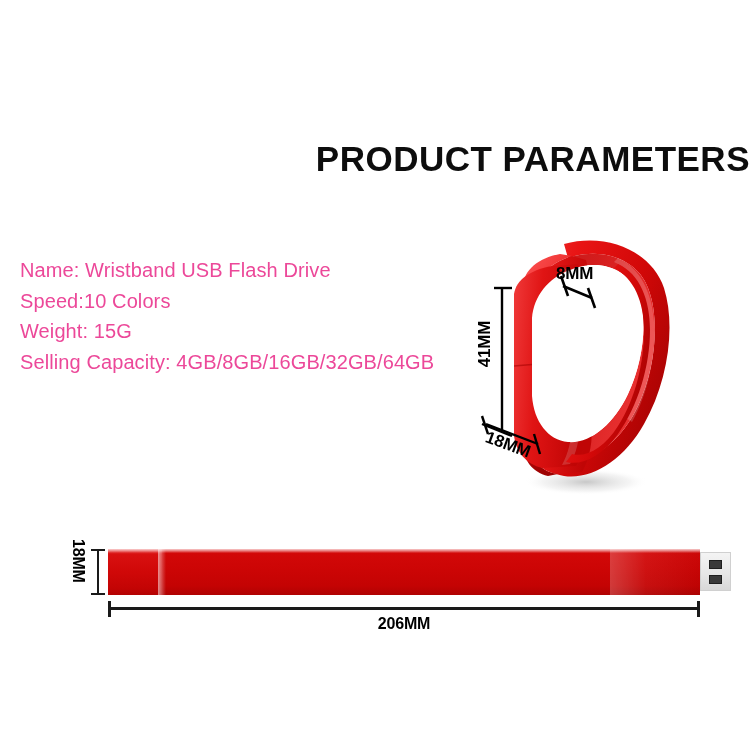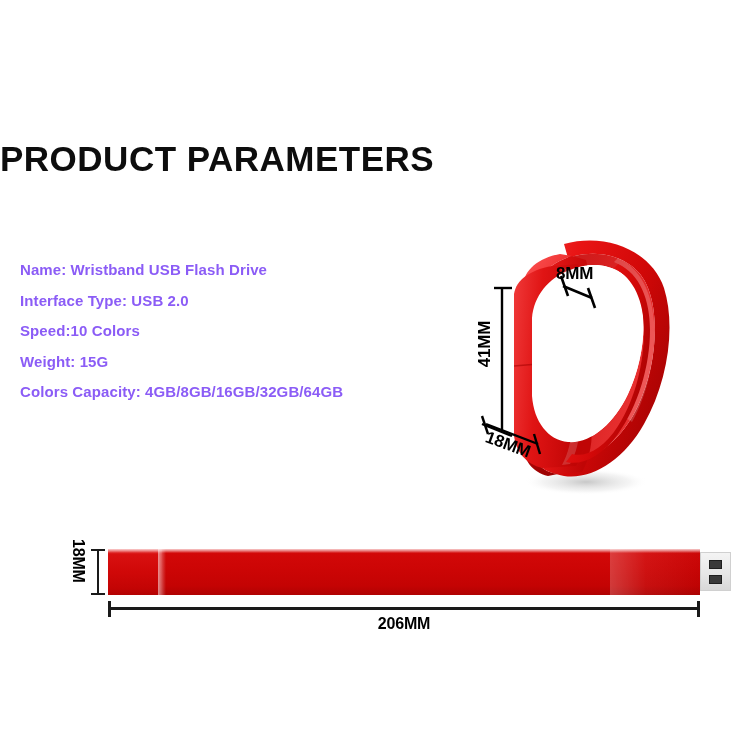--- a/index.html
+++ b/index.html
@@ -17,40 +17,40 @@
     background: #ffffff;
     overflow: hidden;
   }
 
   
   #page-title {
     position: absolute;
     left: 0;
     top: 138px;
     width: 750px;
-    text-align: left;
+    text-align: right;
     font-size: 35px;
     font-weight: bold;
     letter-spacing: 0.5px;
     color: #0d0d0d;
     line-height: 42px;
     white-space: nowrap;
   }
 
   
   #spec-list {
     position: absolute;
     left: 20px;
     top: 255px;
     width: 430px;
   }
   .spec-line {
-    font-size: 15px;
-    font-weight: bold;
-    color: #8b5cf6;
+    font-size: 20px;
+    font-weight: normal;
+    color: #ec4899;
     line-height: 30.6px;
     white-space: nowrap;
     letter-spacing: 0.1px;
   }
 
   
   #wristband-photo {
     position: absolute;
     left: 468px;
     top: 214px;
@@ -226,24 +226,23 @@
 </style>
 </head>
 <body>
 
 <div id="page">
 
   <div id="page-title">PRODUCT PARAMETERS</div>
 
   <div id="spec-list">
     <div class="spec-line">Name: Wristband USB Flash Drive</div>
-    <div class="spec-line">Interface Type: USB 2.0</div>
     <div class="spec-line">Speed:10 Colors</div>
     <div class="spec-line">Weight: 15G</div>
-    <div class="spec-line">Colors Capacity: 4GB/8GB/16GB/32GB/64GB</div>
+    <div class="spec-line">Selling Capacity: 4GB/8GB/16GB/32GB/64GB</div>
   </div>
 
   <div id="wristband-photo">
     <svg width="216" height="292" viewBox="0 0 216 292">
       <defs>
         <linearGradient id="bandOuter" x1="0" y1="0" x2="1" y2="0.6">
           <stop offset="0%" stop-color="#f23232"></stop>
           <stop offset="30%" stop-color="#e81414"></stop>
           <stop offset="65%" stop-color="#d20808"></stop>
           <stop offset="100%" stop-color="#aa0303"></stop>

